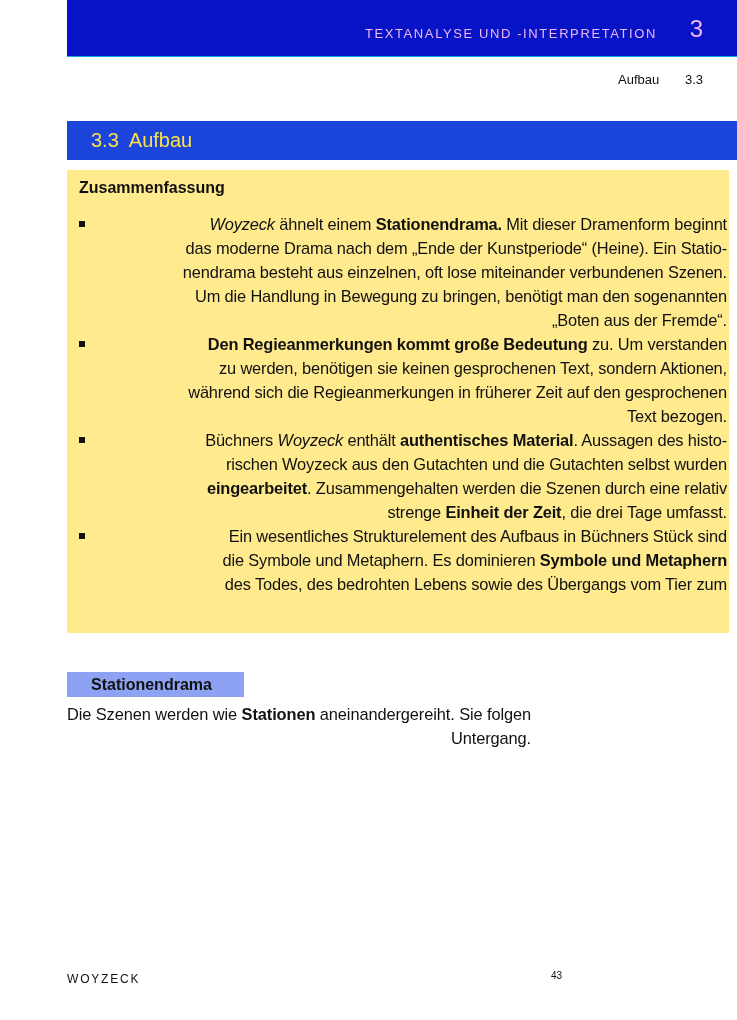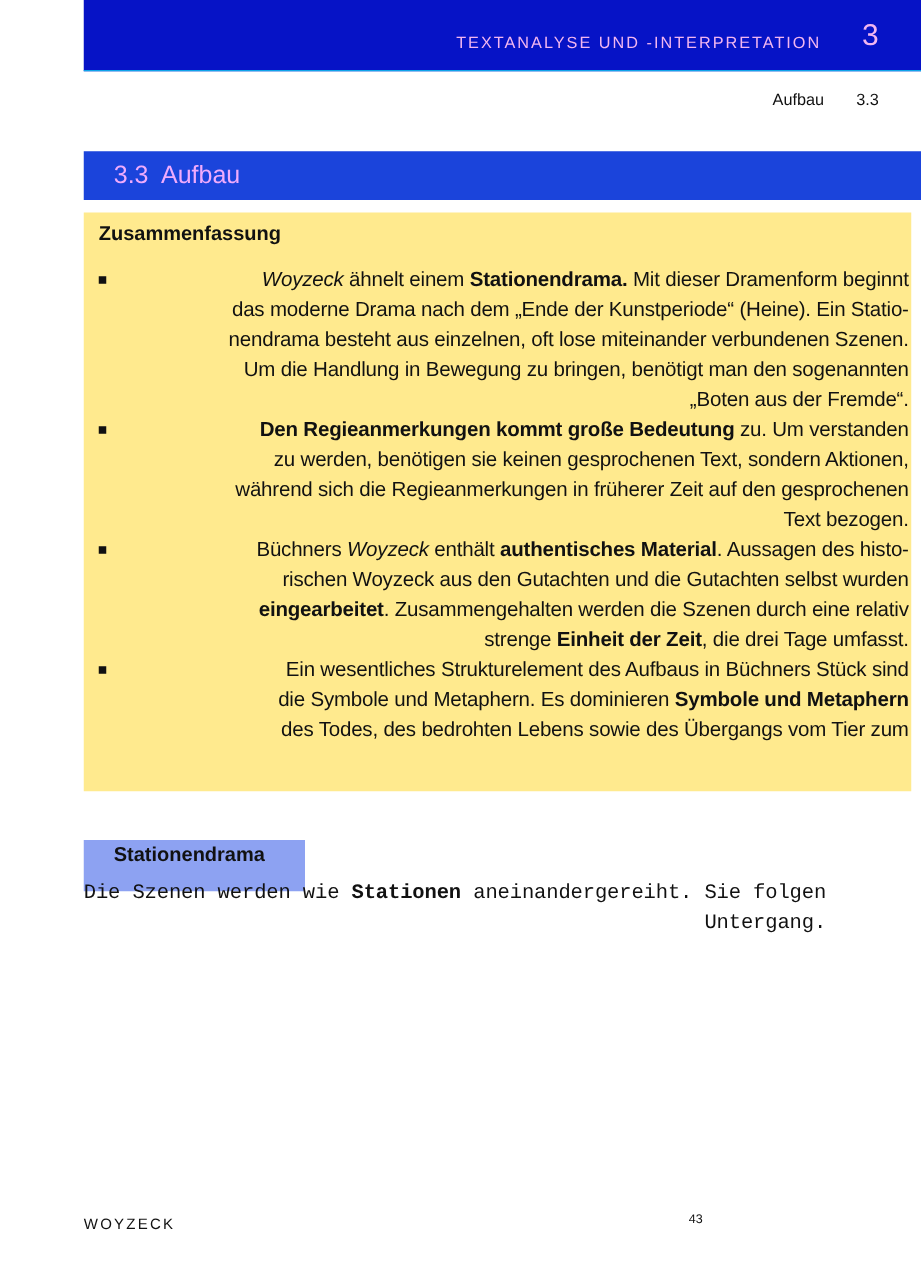--- a/index.html
+++ b/index.html
@@ -22,21 +22,21 @@
   .running-head {
     position: absolute; top: 72px; right: 34px; font-size: 13px; color: #111;
   }
   .running-head span { display: inline-block; }
   .running-head .rh-num { margin-left: 22px; }
   .section-bar {
     position: absolute; left: 67px; top: 121px; width: 670px; height: 39px;
     background: #1B44DB;
   }
   .section-bar .section-title {
-    position: absolute; left: 24px; top: 8px; font-size: 20px; color: #f0abfc;
+    position: absolute; left: 24px; top: 8px; font-size: 20px; color: #fde047;
   }
   .summary-box {
     position: absolute; left: 67px; top: 170px; width: 662px; height: 463px;
     background: #FFEA8E;
   }
   .summary-box .summary-head {
     position: absolute; left: 12px; top: 9px; font-size: 16px; font-weight: bold; color: #111;
   }
   .summary-list {
     position: absolute; left: 0; top: 42px; margin: 0; padding: 0; list-style: none; width: 660px;
@@ -46,28 +46,27 @@
     letter-spacing: -0.15px;
   }
   .summary-list li .bullet {
     position: absolute; left: 12px; top: 9px; width: 6px; height: 6px; background: #111;
   }
   .line { display: block; white-space: nowrap; text-align: right; }
   .ind0 { margin-left: -4px; }
   b { font-weight: bold; }
   i { font-style: italic; }
   .stat-label {
-    position: absolute; left: 67px; top: 672px; width: 177px; height: 41px;
+    position: absolute; left: 67px; top: 672px; width: 177px; height: 25px;
     background: #8DA2F2; font-size: 16px; font-weight: bold; color: #111;
   }
   .stat-label span { position: absolute; left: 24px; top: 4px; }
   .stat-text {
     position: absolute; left: 67px; top: 702px; font-size: 16.4px; line-height: 24px; color: #111;
     letter-spacing: -0.1px;
-    font-family: Liberation Mono, monospace;
   }
   .footer-left {
     position: absolute; left: 67px; top: 972px; font-size: 12px; letter-spacing: 1.8px; color: #111;
   }
   .footer-right {
     position: absolute; left: 551px; top: 970px; font-size: 10px; color: #111;
   }
 </style>
 </head>
 <body>

